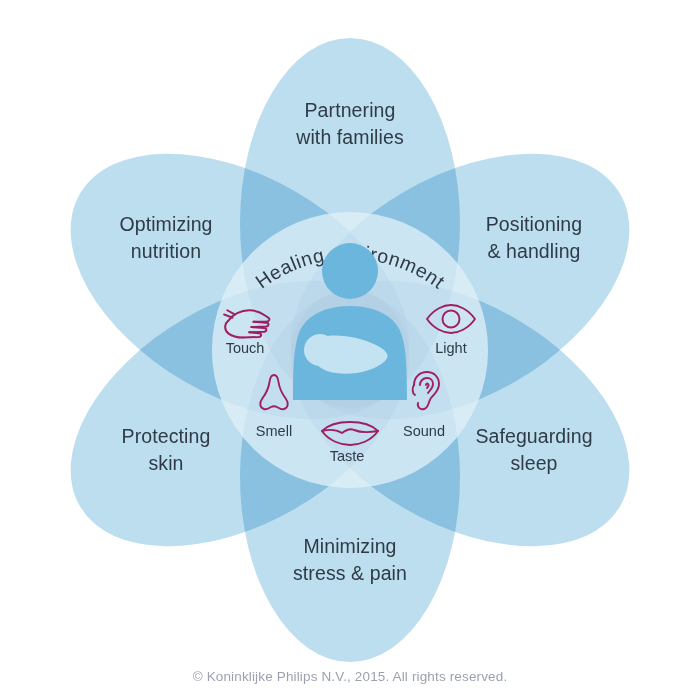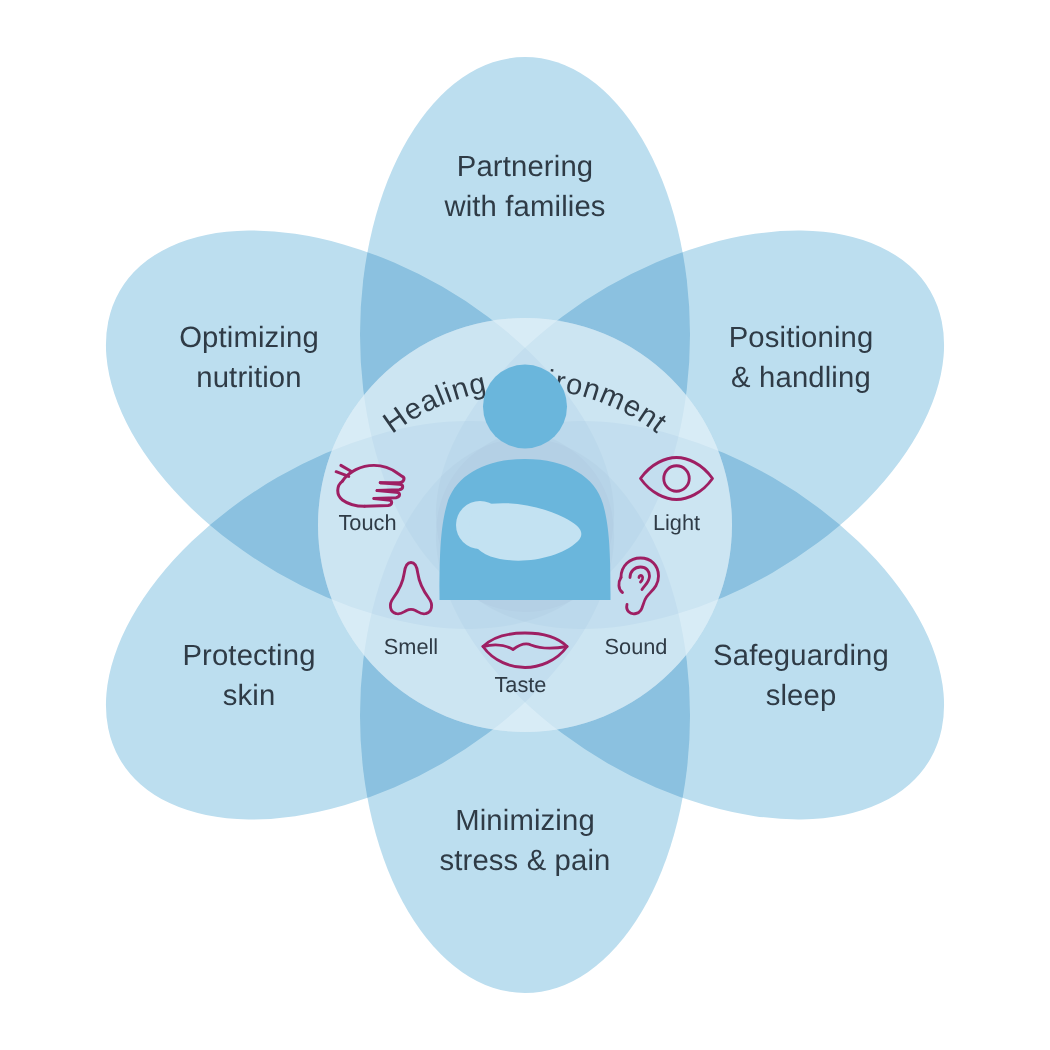--- a/index.html
+++ b/index.html
@@ -201,13 +201,14 @@
       <text class="petal-label" x="166" y="470">skin</text>
     </g>
 
     <g>
       <text class="petal-label" x="166" y="231">Optimizing</text>
       <text class="petal-label" x="166" y="258">nutrition</text>
     </g>
 
   </svg>
 
+  <div class="footer-text">© Koninklijke Philips N.V., 2015. All rights reserved.</div>
 </div>
 
 </body></html>

